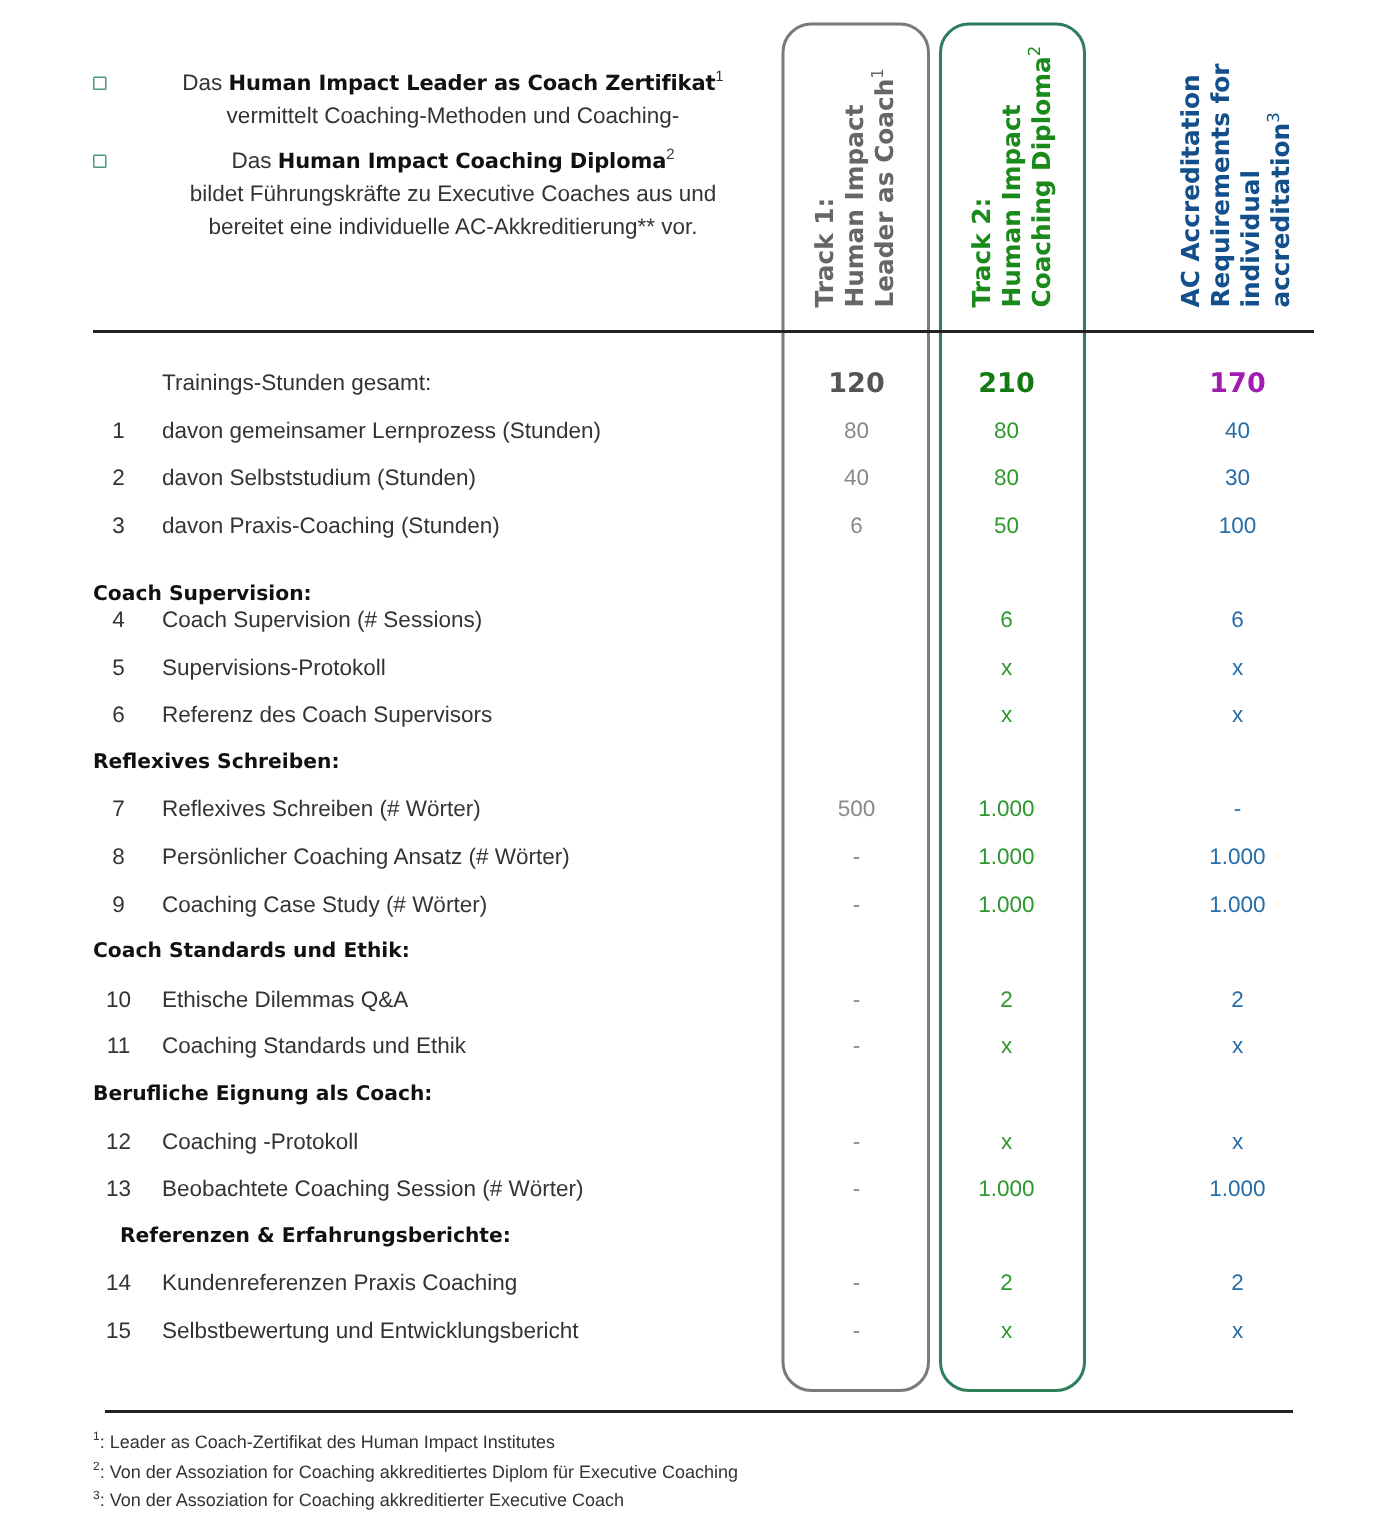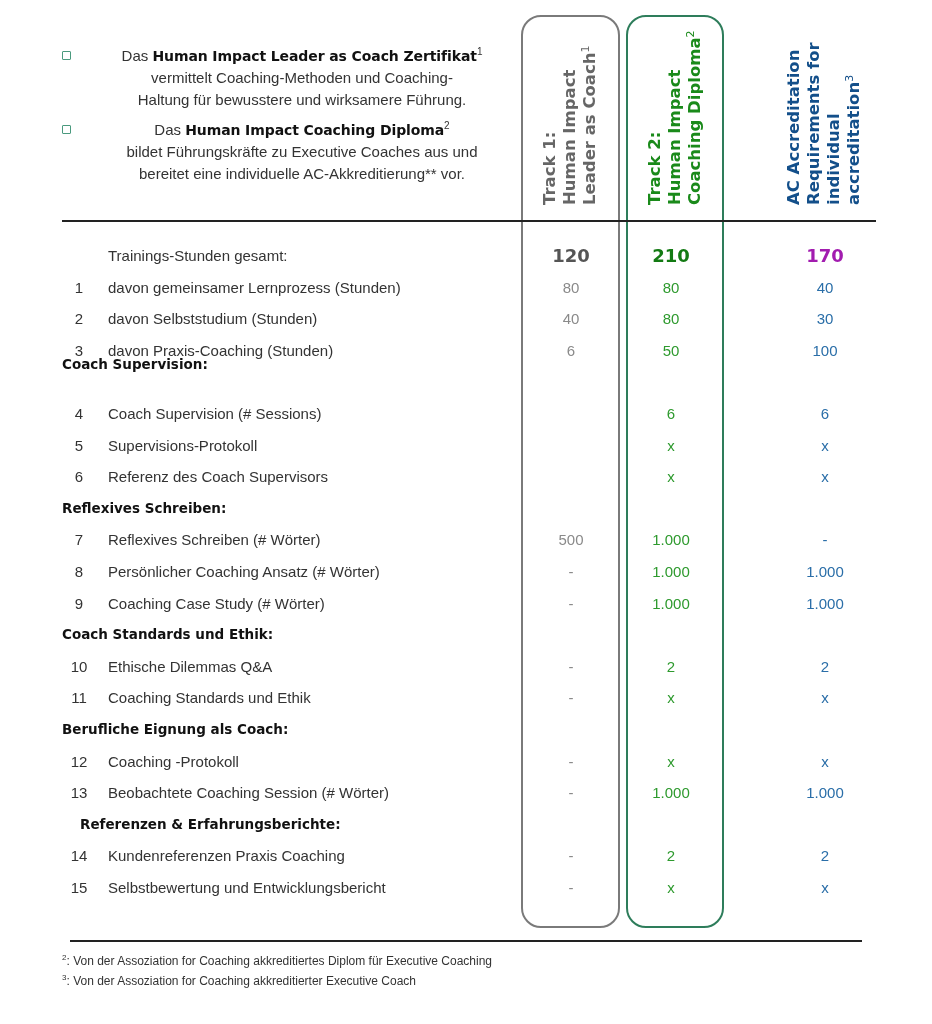--- a/index.html
+++ b/index.html
@@ -153,21 +153,20 @@
     .footnotes sup { font-size: 8px; }
   </style>
 </head>
 <body>
 
 <div class="abs intro">
   <div class="bullet">
     <span class="sq"></span>
     <div><span>Das </span><b>Human Impact Leader as Coach Zertifikat</b><sup>1</sup></div>
     <div>vermittelt Coaching-Methoden und Coaching-</div>
-    <div>Haltung für bewusstere und wirksamere Führung.</div>
   </div>
   <div class="bullet">
     <span class="sq"></span>
     <div><span>Das </span><b>Human Impact Coaching Diploma</b><sup>2</sup></div>
     <div>bildet Führungskräfte zu Executive Coaches aus und</div>
     <div>bereitet eine individuelle AC-Akkreditierung** vor.</div>
   </div>
 </div>
 
 <div class="track-box t1"></div>
@@ -219,21 +218,21 @@
       <span class="c2">80</span>
       <span class="c3">30</span>
     </div>
     <div class="row item" style="top: 334.8px;">
       <span class="num">3</span>
       <span class="label">davon Praxis-Coaching (Stunden)</span>
       <span class="c1">6</span>
       <span class="c2">50</span>
       <span class="c3">100</span>
     </div>
-    <div class="row section" style="top: 349px;">
+    <div class="row section" style="top: 381px;">
       <span class="label">Coach Supervision:</span>
     </div>
     <div class="row item" style="top: 398px;">
       <span class="num">4</span>
       <span class="label">Coach Supervision (# Sessions)</span>
       <span class="c1"></span>
       <span class="c2">6</span>
       <span class="c3">6</span>
     </div>
     <div class="row item" style="top: 429.6px;">
@@ -323,15 +322,16 @@
       <span class="label">Selbstbewertung und Entwicklungsbericht</span>
       <span class="c1">-</span>
       <span class="c2">x</span>
       <span class="c3">x</span>
     </div>
   </div>
 
 <div class="rule" style="left:70px; top:940px; width:792px;"></div>
 
 <div class="abs footnotes">
+  <div><sup>1</sup>: <span>Leader as Coach-Zertifikat des Human Impact Institutes</span></div>
   <div><sup>2</sup>: <span>Von der Assoziation for Coaching akkreditiertes Diplom für Executive Coaching</span></div>
   <div><sup>3</sup>: <span>Von der Assoziation for Coaching akkreditierter Executive Coach</span></div>
 </div>
 
 </body></html>

